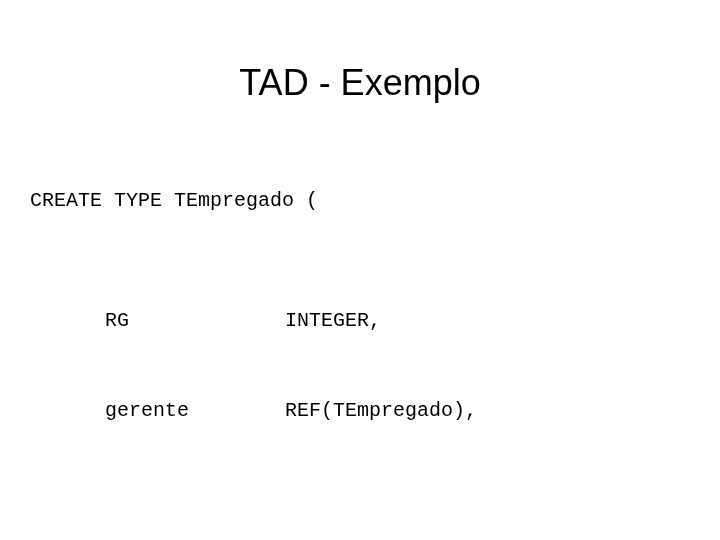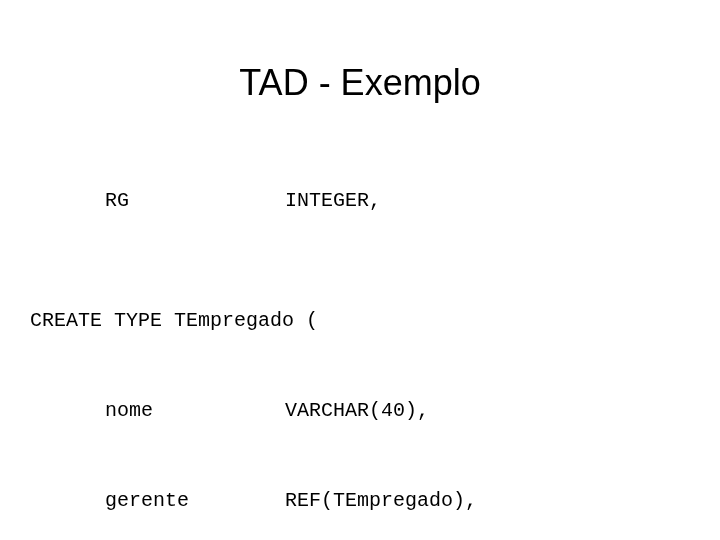--- a/index.html
+++ b/index.html
@@ -40,24 +40,23 @@
   .col-field { display: inline-block; width: 180px; }
 </style>
 </head>
 <body>
 
 <div class="slide">
 
   <h1 class="title">TAD - Exemplo</h1>
 
   <div class="code">
+    <div class="row">CREATE TYPE TEmpregado (</div>
+
     <div class="row indent1"><span class="col-field">RG</span><span>INTEGER,</span></div>
-
-    <div class="row">CREATE TYPE TEmpregado (</div>
-    <div class="row indent1"><span class="col-field">nome</span><span>VARCHAR(40),</span></div>
     <div class="row indent1"><span class="col-field">gerente</span><span>REF(TEmpregado),</span></div>
     
     
 
     
 
     
     
     
     

